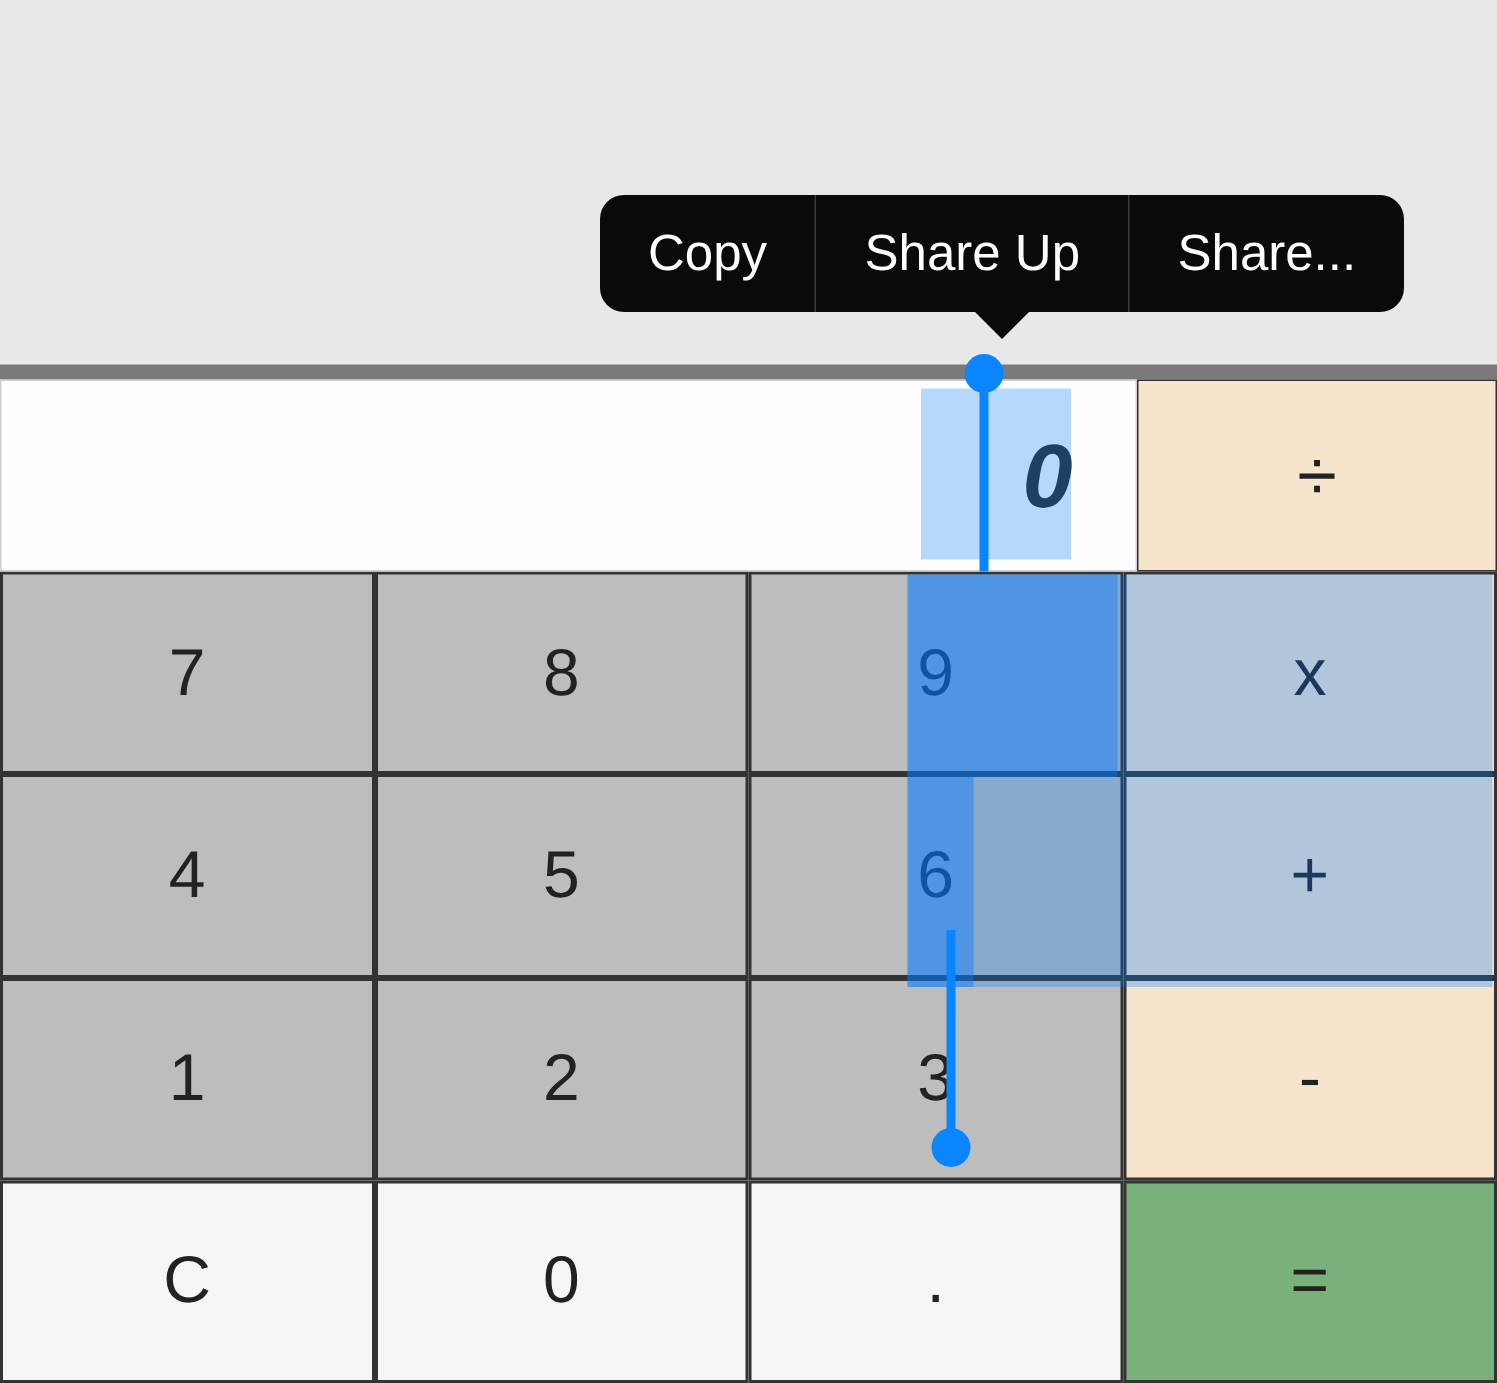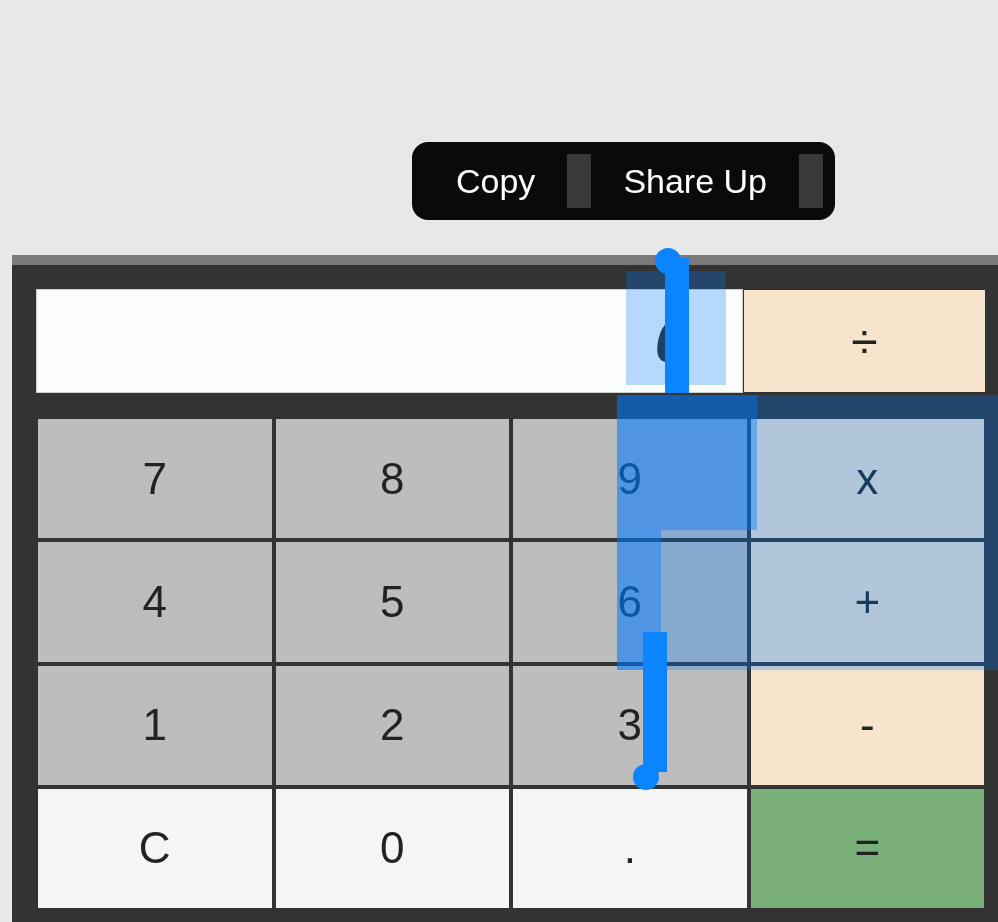--- a/index.html
+++ b/index.html
@@ -1,17 +1,17 @@
 <!DOCTYPE html>
 <html><head>
   <meta charset="utf-8">
   <style>
     * {
       margin: 0;
-      padding: 12px;
+      padding: 0;
       box-sizing: border-box;
     }
     body {
       font-family: -apple-system, BlinkMacSystemFont, "Segoe UI", Helvetica, Arial, sans-serif;
       background: #e8e8e8;
       width: 998px;
       height: 922px;
       overflow: hidden;
       position: relative;
     }
@@ -211,20 +211,21 @@
 <body>
 
 <div class="top-area"></div>
 <div class="divider-bar"></div>
 
 <div class="context-menu">
   <div class="context-menu-item">Copy</div>
   <div class="context-menu-sep"></div>
   <div class="context-menu-item">Share Up</div>
   <div class="context-menu-sep"></div>
+  <div class="context-menu-item">Share...</div>
   <div class="context-menu-tail"></div>
 </div>
 
 <div class="calc-container">
   <div class="display-row">
     <div class="display">
       <span class="display-text">0</span>
     </div>
     <div class="op-divide">÷</div>
   </div>

